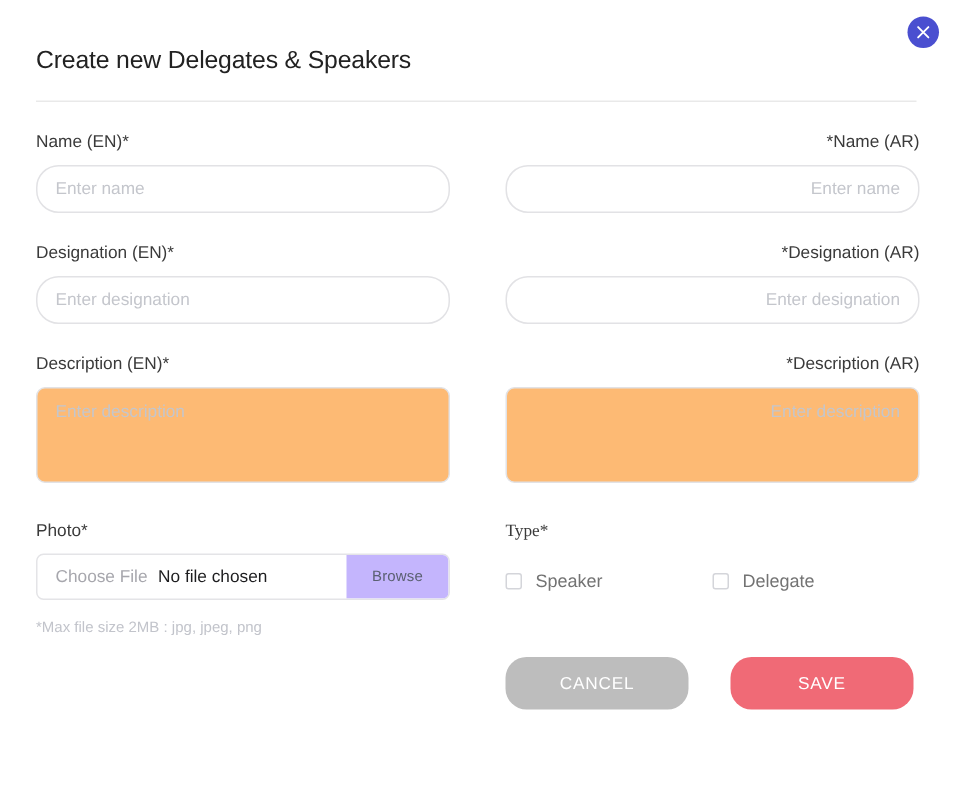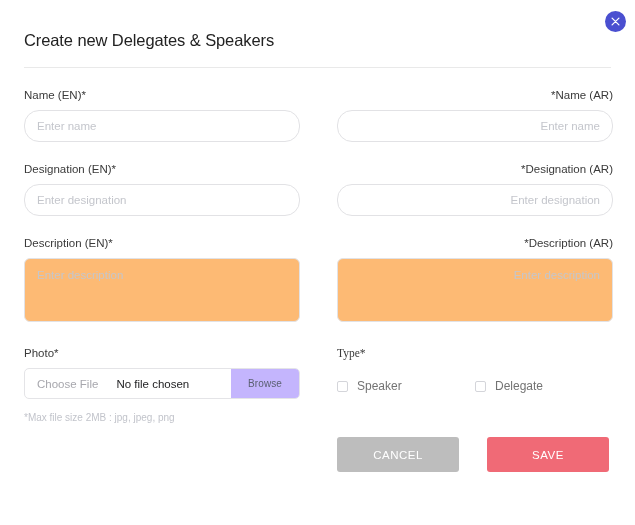--- a/index.html
+++ b/index.html
@@ -130,21 +130,21 @@
     border-radius: 5px;
     overflow: hidden;
     background: #ffffff;
     cursor: pointer;
   }
   .file-text {
     flex: 1;
     display: flex;
     align-items: center;
     padding-left: 12px;
-    gap: 18px;
+    gap: 7px;
     font-size: 11.5px;
     white-space: nowrap;
   }
   .file-choose { color: #a7a7ad; }
   .file-name { color: #1d1d1f; }
   .file-browse {
     width: 68px;
     background: #c4b5fd;
     display: flex;
     align-items: center;
@@ -197,21 +197,21 @@
   
   .footer {
     display: flex;
     gap: 28px;
     margin-top: 43px;
   }
   .btn {
     width: 122px;
     height: 35px;
     border: none;
-    border-radius: 3px;
+    border-radius: 14px;
     font-size: 11.5px;
     letter-spacing: 0.5px;
     color: #ffffff;
     font-family: "Liberation Sans", sans-serif;
     cursor: pointer;
     display: flex;
     align-items: center;
     justify-content: center;
   }
   .btn-cancel { background: #bdbdbd; }

